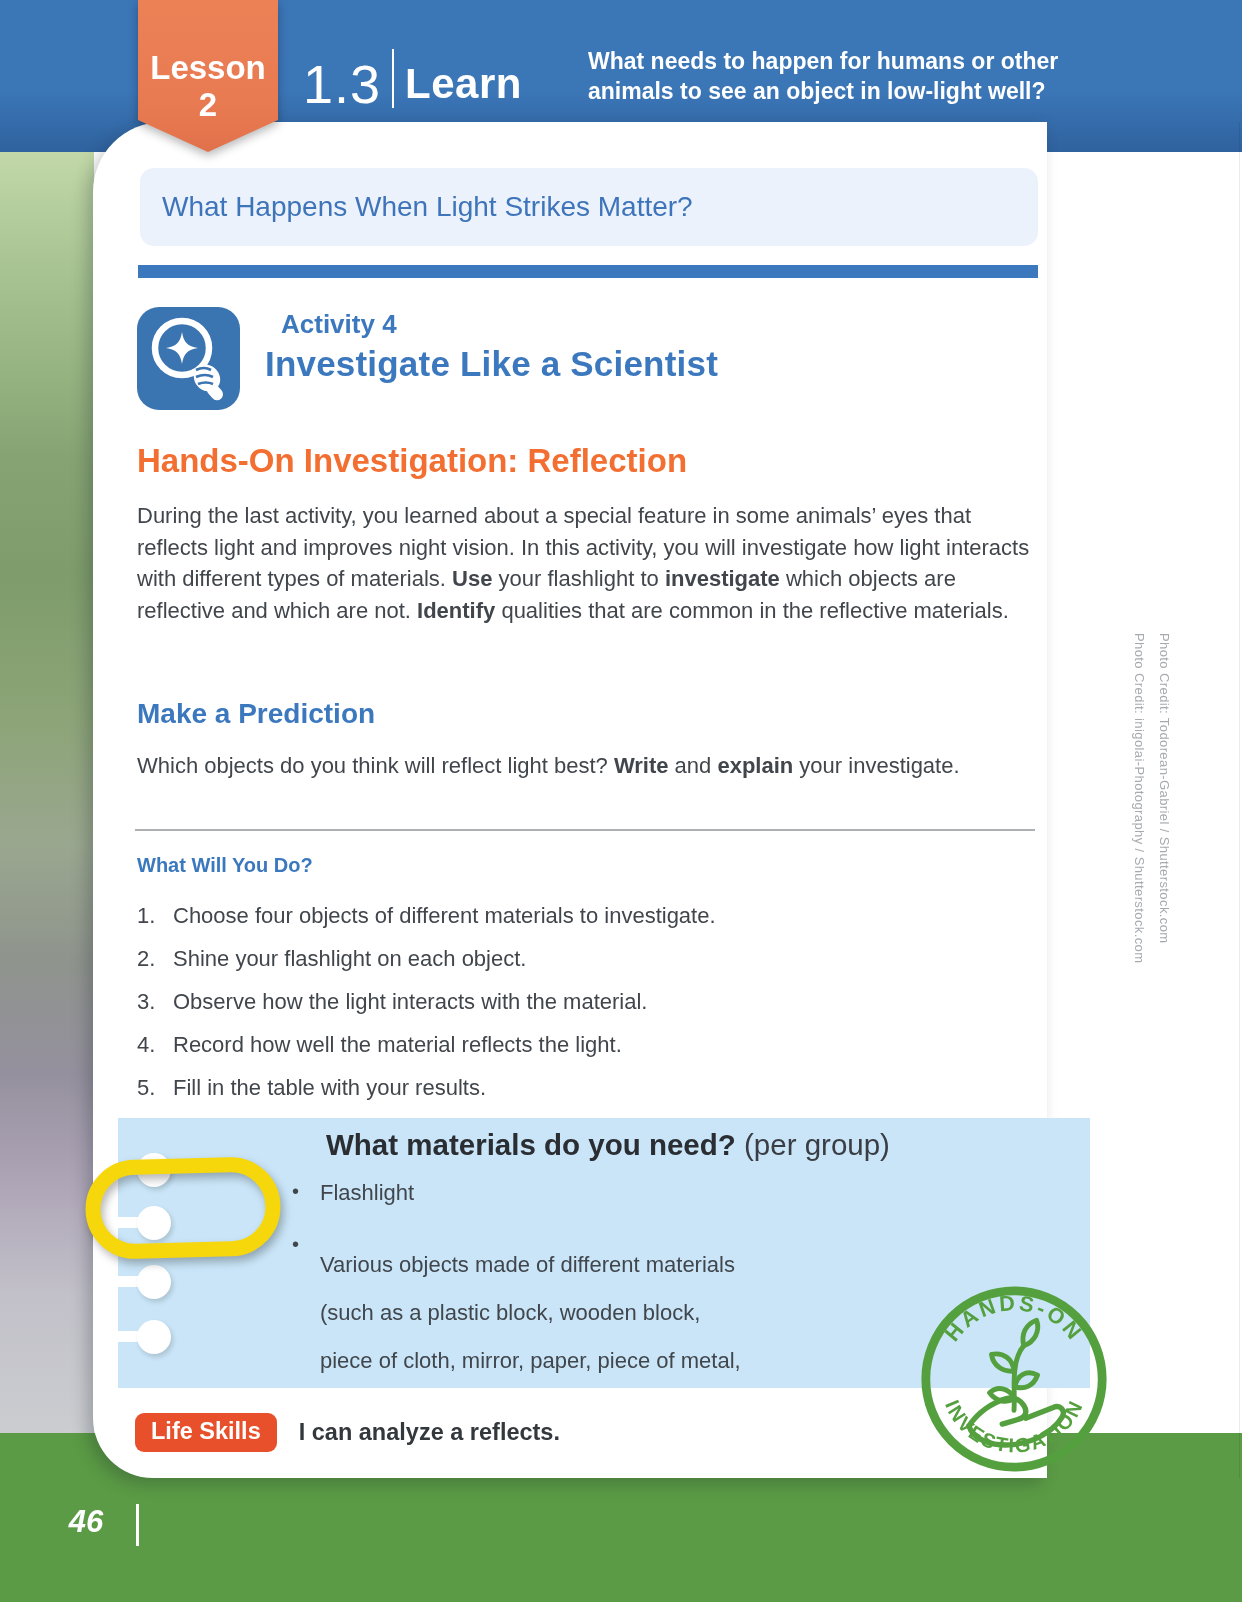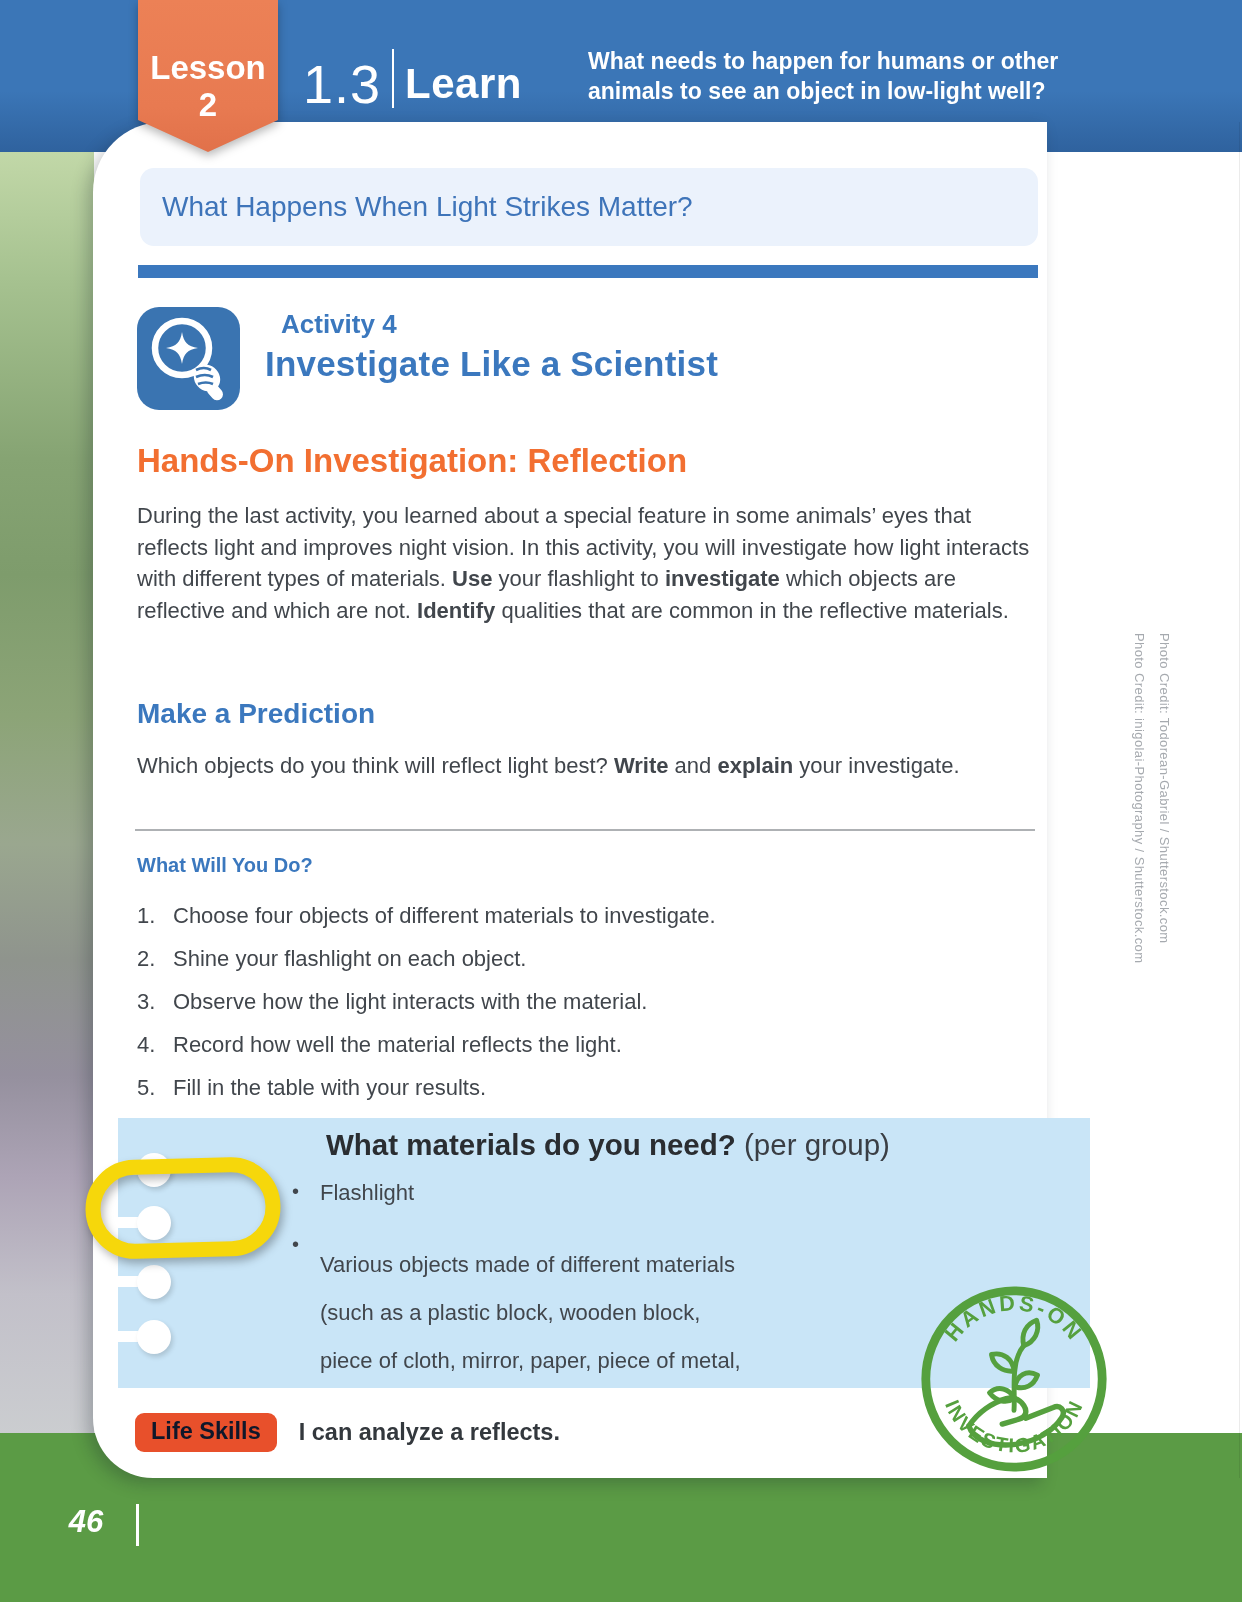--- a/index.html
+++ b/index.html
@@ -74,21 +74,21 @@
   .mat-li1{top:62px;} .mat-li2{top:115px;}
 
   .hole-stem{position:absolute;left:0;width:40px;height:11px;background:#fff;}
   .hole{position:absolute;left:19px;width:34px;height:34px;border-radius:50%;background:#fff;
     box-shadow:2px 3px 5px rgba(0,0,0,.15);}
 
   .marker-loop{position:absolute;left:80px;top:1150px;z-index:5;filter:drop-shadow(3px 5px 4px rgba(0,0,0,.28));}
   .stamp{position:absolute;left:823px;top:1159px;}
 
   .ls-row{position:absolute;left:42px;top:1291px;display:flex;align-items:center;}
-  .ls-badge{background:var(--badge-red);color:#0f172a;font-size:23.5px;font-weight:700;
+  .ls-badge{background:var(--badge-red);color:#ffffff;font-size:23.5px;font-weight:700;
     padding:5px 16px 7px 16px;border-radius:9px;}
   .ls-text{margin-left:22px;font-size:23.5px;font-weight:700;color:#33383D;}
 
   .credits{position:absolute;left:1122px;top:633px;writing-mode:vertical-rl;color:var(--credit-gray);
     font-size:13px;letter-spacing:0.4px;z-index:4;}
   .credits div{margin-left:10px;}
 
   .pagenum{position:absolute;left:62px;top:1504px;width:48px;text-align:center;color:#fff;
     font-size:31px;font-weight:700;z-index:4;font-style:italic;}
   .foot-line{position:absolute;left:136px;top:1504px;width:3px;height:42px;background:#fff;z-index:4;}

